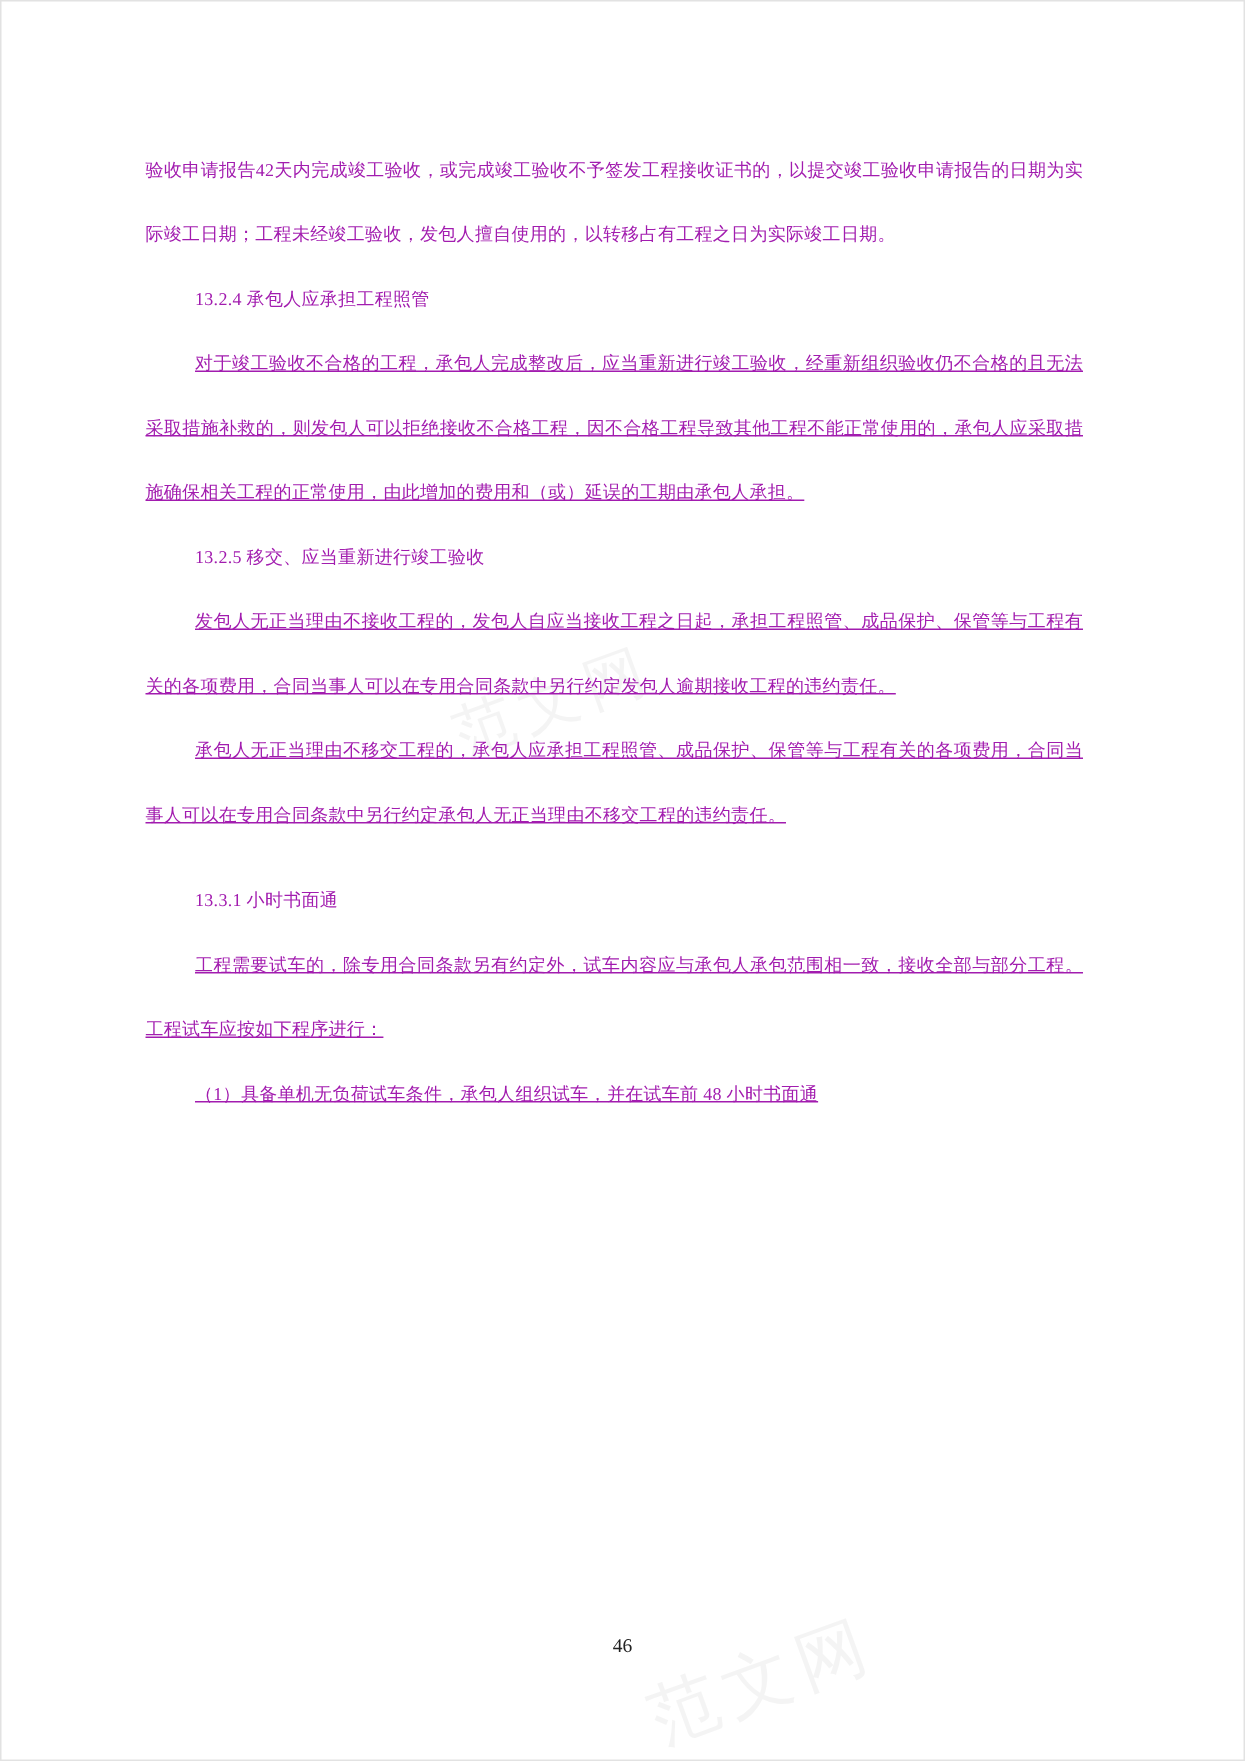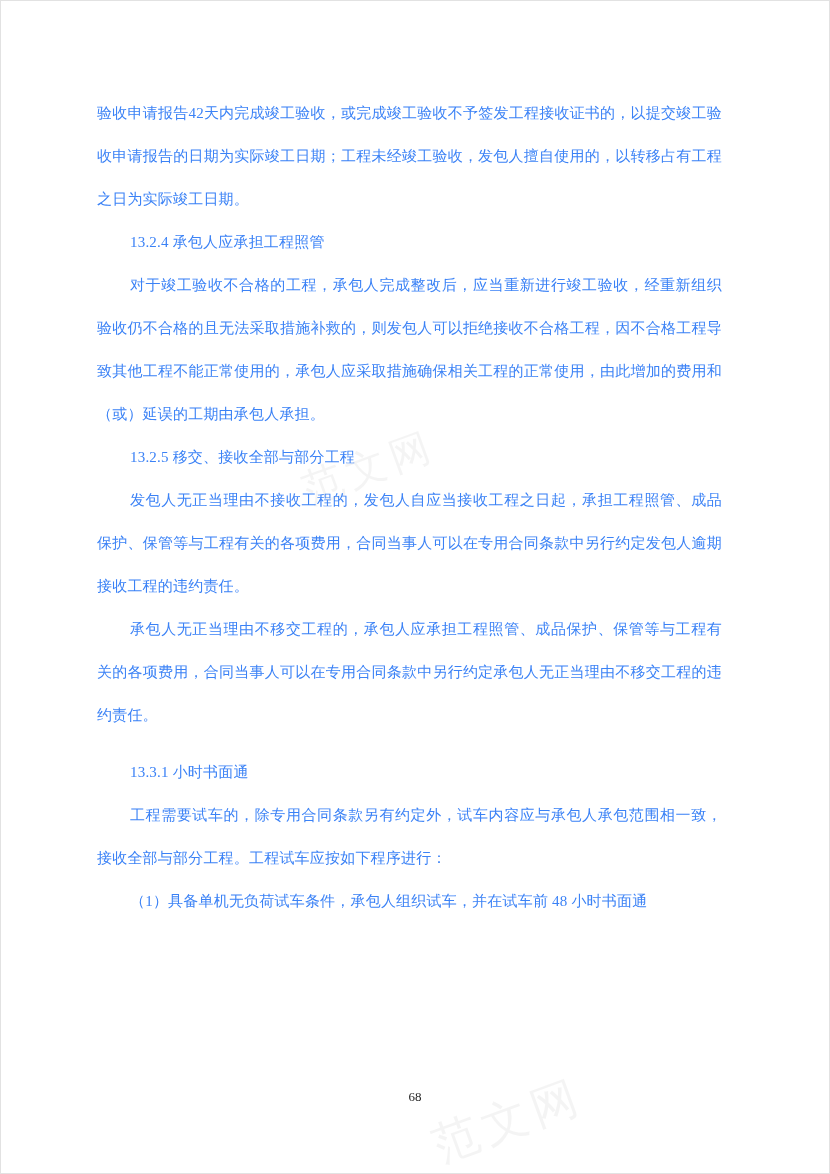--- a/index.html
+++ b/index.html
@@ -29,29 +29,30 @@
     pointer-events: none;
   }
   .content {
     position: absolute;
     left: 97px;
     top: 92px;
     width: 625px;
   }
   p {
     margin: 0 0 0 0;
-    font-size: 15px;
+    font-size: 12px;
     line-height: 43px;
-    color: #3b82f6;
+    color: #a21caf;
     text-align: justify;
     text-justify: inter-ideograph;
     letter-spacing: 0.2px;
   }
   p.indent {
     text-indent: 33px;
+    text-decoration: underline;
   }
   p.head {
     text-indent: 33px;
   }
   .gap-sm { height: 0px; }
   .gap-md { height: 14px; }
 
   .page-number {
     position: absolute;
     left: 0;
@@ -84,24 +85,24 @@
 <div class="page">
   <div class="page-border"></div>
 
   <div class="wm wm1">范文网</div>
   <div class="wm wm2">范文网</div>
 
   <div class="content">
     <p>验收申请报告42天内完成竣工验收，或完成竣工验收不予签发工程接收证书的，以提交竣工验收申请报告的日期为实际竣工日期；工程未经竣工验收，发包人擅自使用的，以转移占有工程之日为实际竣工日期。</p>
     <p class="head">13.2.4  承包人应承担工程照管</p>
     <p class="indent">对于竣工验收不合格的工程，承包人完成整改后，应当重新进行竣工验收，经重新组织验收仍不合格的且无法采取措施补救的，则发包人可以拒绝接收不合格工程，因不合格工程导致其他工程不能正常使用的，承包人应采取措施确保相关工程的正常使用，由此增加的费用和（或）延误的工期由承包人承担。</p>
-    <p class="head">13.2.5  移交、接收全部与部分工程</p>
+    <p class="head">13.2.5  移交、应当重新进行竣工验收</p>
     <p class="indent">发包人无正当理由不接收工程的，发包人自应当接收工程之日起，承担工程照管、成品保护、保管等与工程有关的各项费用，合同当事人可以在专用合同条款中另行约定发包人逾期接收工程的违约责任。</p>
     <p class="indent">承包人无正当理由不移交工程的，承包人应承担工程照管、成品保护、保管等与工程有关的各项费用，合同当事人可以在专用合同条款中另行约定承包人无正当理由不移交工程的违约责任。</p>
     <div class="gap-md"></div>
     <div class="gap-sm"></div>
     <p class="head">13.3.1  小时书面通</p>
     <p class="indent">工程需要试车的，除专用合同条款另有约定外，试车内容应与承包人承包范围相一致，接收全部与部分工程。工程试车应按如下程序进行：</p>
     <p class="indent">（1）具备单机无负荷试车条件，承包人组织试车，并在试车前 48 小时书面通</p>
   </div>
 
-  <div class="page-number">68</div>
+  <div class="page-number">46</div>
 </div>
 
 </body></html>

